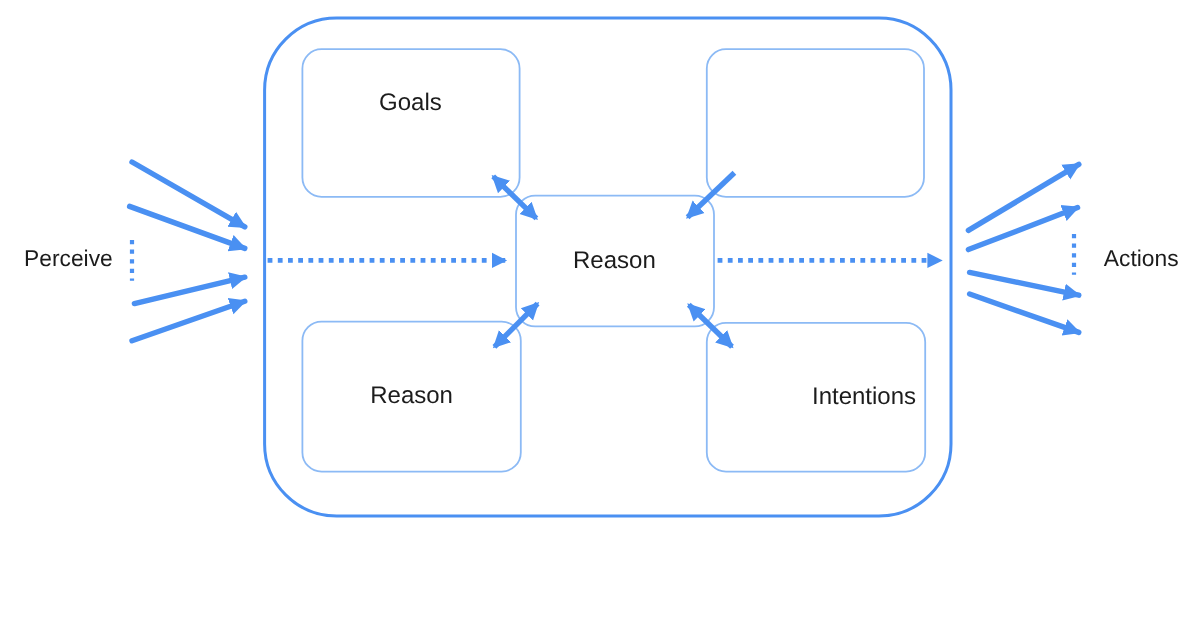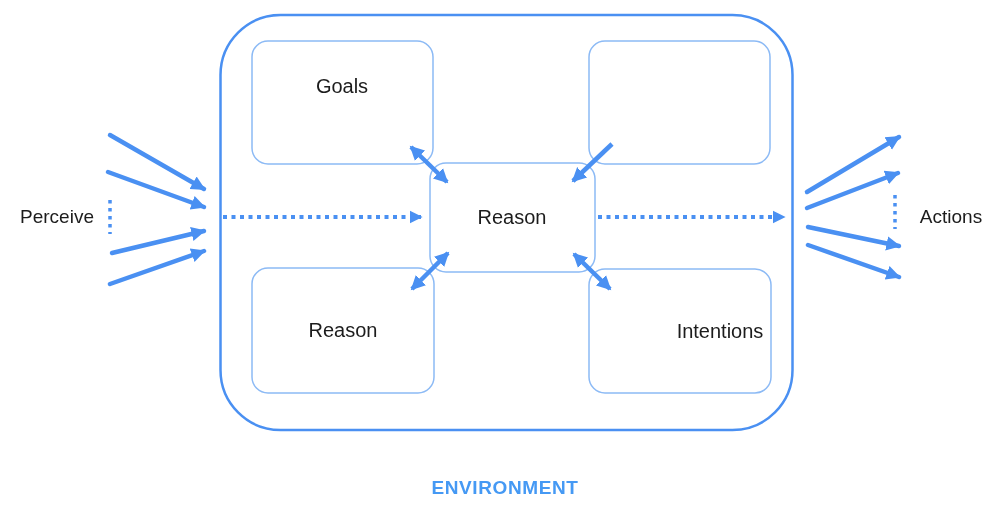--- a/index.html
+++ b/index.html
@@ -74,14 +74,13 @@
   </svg>
 
   <div class="label io" style="left:57px; top:217px;">Perceive</div>
   <div class="label io" style="left:951px; top:217px;">Actions</div>
 
   <div class="label" style="left:342px; top:86px;">Goals</div>
   <div class="label" style="left:512px; top:217px;">Reason</div>
   <div class="label" style="left:343px; top:330px;">Reason</div>
   <div class="label" style="left:680px; top:331px;margin-left:40px;">Intentions</div>
 
-  <div class="label env" style="left:505px; top:488px;">ENVIRONMENT</div>
 </div>
 
 </body></html>

